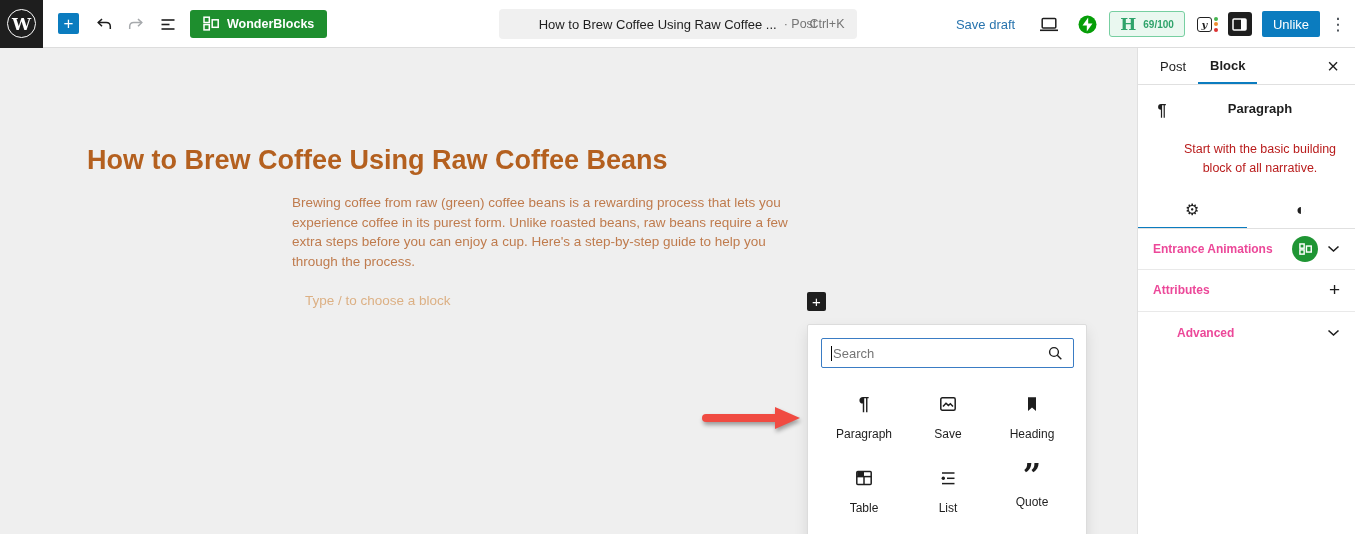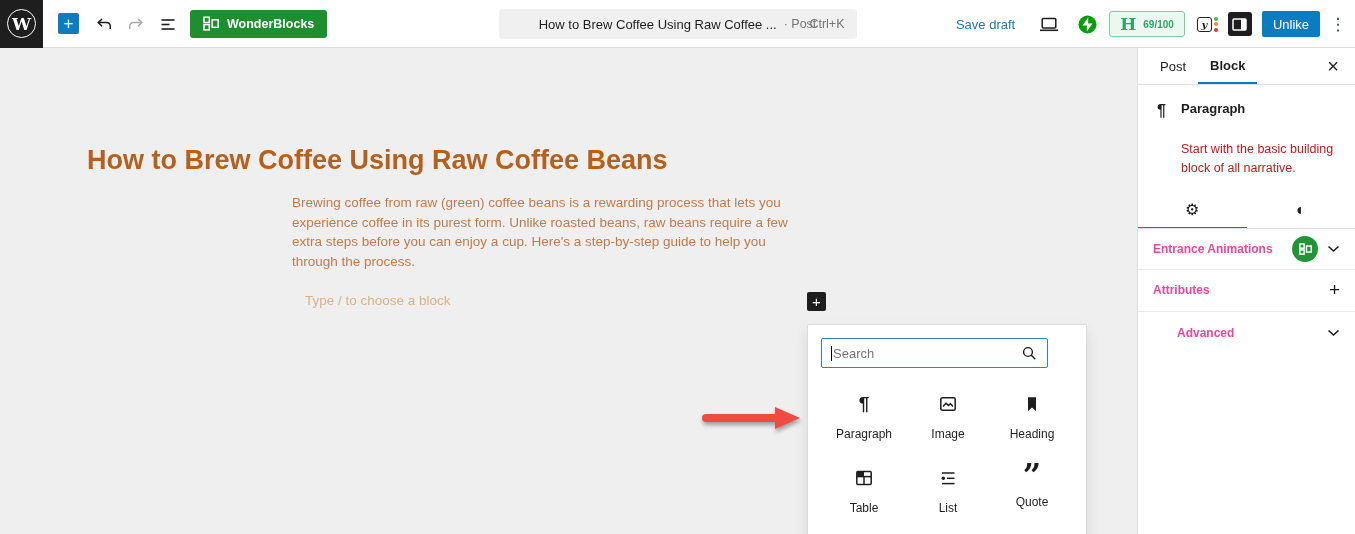--- a/index.html
+++ b/index.html
@@ -38,33 +38,33 @@
   .canvas { position:absolute; top:48px; left:0; width:1137px; height:486px; background:#efefef; }
   .post-heading { position:absolute; left:87px; top:97px; width:700px; font-size:27px; font-weight:bold; color:#b4601f; }
   .post-paragraph { position:absolute; left:292px; top:145px; width:504px; font-size:13.5px; line-height:19.6px; color:#bf7b4d; }
   .block-placeholder { position:absolute; left:305px; top:245px; font-size:13.5px; color:#dcb084; cursor:text; }
   .inserter-plus { position:absolute; left:807px; top:244px; width:19px; height:19px; background:#1e1e1e; border-radius:2px; color:#fff; font-size:15px; line-height:17px; display:flex; align-items:center; justify-content:center; cursor:pointer; }
 
   .red-arrow { position:absolute; left:700px; top:356px; filter:drop-shadow(1px 3px 2px rgba(0,0,0,0.35)); }
 
   
   .inserter-popup { position:absolute; left:807px; top:276px; width:280px; height:245px; background:#fff; border:1px solid #dcdcdc; border-radius:2px; box-shadow:0 6px 14px rgba(0,0,0,0.1); }
-  .search-box { position:absolute; left:13px; top:13px; width:227px; height:30px; border:1.5px solid #3a7cc4; border-radius:2px; display:flex; align-items:center; padding:0 9px; background:#fff; }
+  .search-box { position:absolute; left:13px; top:13px; width:253px; height:30px; border:1.5px solid #3a7cc4; border-radius:2px; display:flex; align-items:center; padding:0 9px; background:#fff; }
   .caret { width:1px; height:15px; background:#000; margin-right:1px; }
   .search-box input { border:none; outline:none; flex:1; font-size:13px; font-family:"Liberation Sans", sans-serif; color:#1e1e1e; background:transparent; }
   .search-box input::placeholder { color:#757575; }
   .blocks-grid { position:absolute; top:69px; left:0; width:280px; display:grid; grid-template-columns:repeat(3,1fr); row-gap:27px; padding:0 14px; }
   .block-item { display:flex; flex-direction:column; align-items:center; cursor:pointer; }
   .bi-icon { height:20px; display:flex; align-items:center; justify-content:center; color:#1e1e1e; }
   .pilcrow-lg { font-size:19px; font-weight:bold; }
   .quote-glyph { font-family:"DejaVu Serif", serif; font-weight:bold; font-size:32px; line-height:14px; height:14px; }
   .bi-label { margin-top:13px; font-size:12px; color:#1e1e1e; }
 
   
-  .sidebar { position:absolute; top:48px; right:0; width:218px; height:486px; background:#fff; border-left:1px solid #e0e0e0; }
+  .sidebar { position:absolute; top:48px; right:0; width:218px; height:486px; background:#fff; border-left:1px solid #e0e0e0;text-align:center; }
   .sb-header { height:37px; border-bottom:1px solid #e0e0e0; display:flex; align-items:stretch; padding-left:10px; position:relative; }
   .sb-tab { display:flex; align-items:center; padding:0 12px; font-size:13px; color:#1e1e1e; cursor:pointer; }
   .sb-tab.active { font-weight:bold; border-bottom:2.5px solid #0b7cbf; }
   .sb-close { position:absolute; right:8px; top:0; height:100%; width:28px; display:flex; align-items:center; justify-content:center; font-size:20px; color:#1e1e1e; cursor:pointer; }
 
   .block-card { padding:16px 16px 14px 19px; display:flex; }
   .bc-icon { width:16px; font-size:16px; font-weight:bold; color:#1e1e1e; margin-right:14px; margin-top:1px; }
   .bc-title { font-size:13px; font-weight:bold; color:#1e1e1e; }
   .bc-desc { margin-top:24px; font-size:12.5px; line-height:1.55; color:#b91c1c; width:158px; }
 
@@ -208,21 +208,21 @@
         <div class="bi-icon pilcrow-lg">¶</div>
         <div class="bi-label">Paragraph</div>
       </div>
       <div class="block-item">
         <div class="bi-icon">
           <svg width="20" height="20" viewBox="0 0 20 20">
             <rect x="2.8" y="3.8" width="14.4" height="12.4" rx="1.5" fill="none" stroke="#1e1e1e" stroke-width="1.5"></rect>
             <polyline points="5,12.6 8,9.2 10.4,11.4 12.4,9.7 15,12.4" fill="none" stroke="#1e1e1e" stroke-width="1.5"></polyline>
           </svg>
         </div>
-        <div class="bi-label">Image</div>
+        <div class="bi-label">Save</div>
       </div>
       <div class="block-item">
         <div class="bi-icon">
           <svg width="20" height="20" viewBox="0 0 20 20">
             <path d="M6 3.2 H14 V17 L10 13.4 L6 17 Z" fill="#1e1e1e"></path>
           </svg>
         </div>
         <div class="bi-label">Heading</div>
       </div>
       <div class="block-item">

